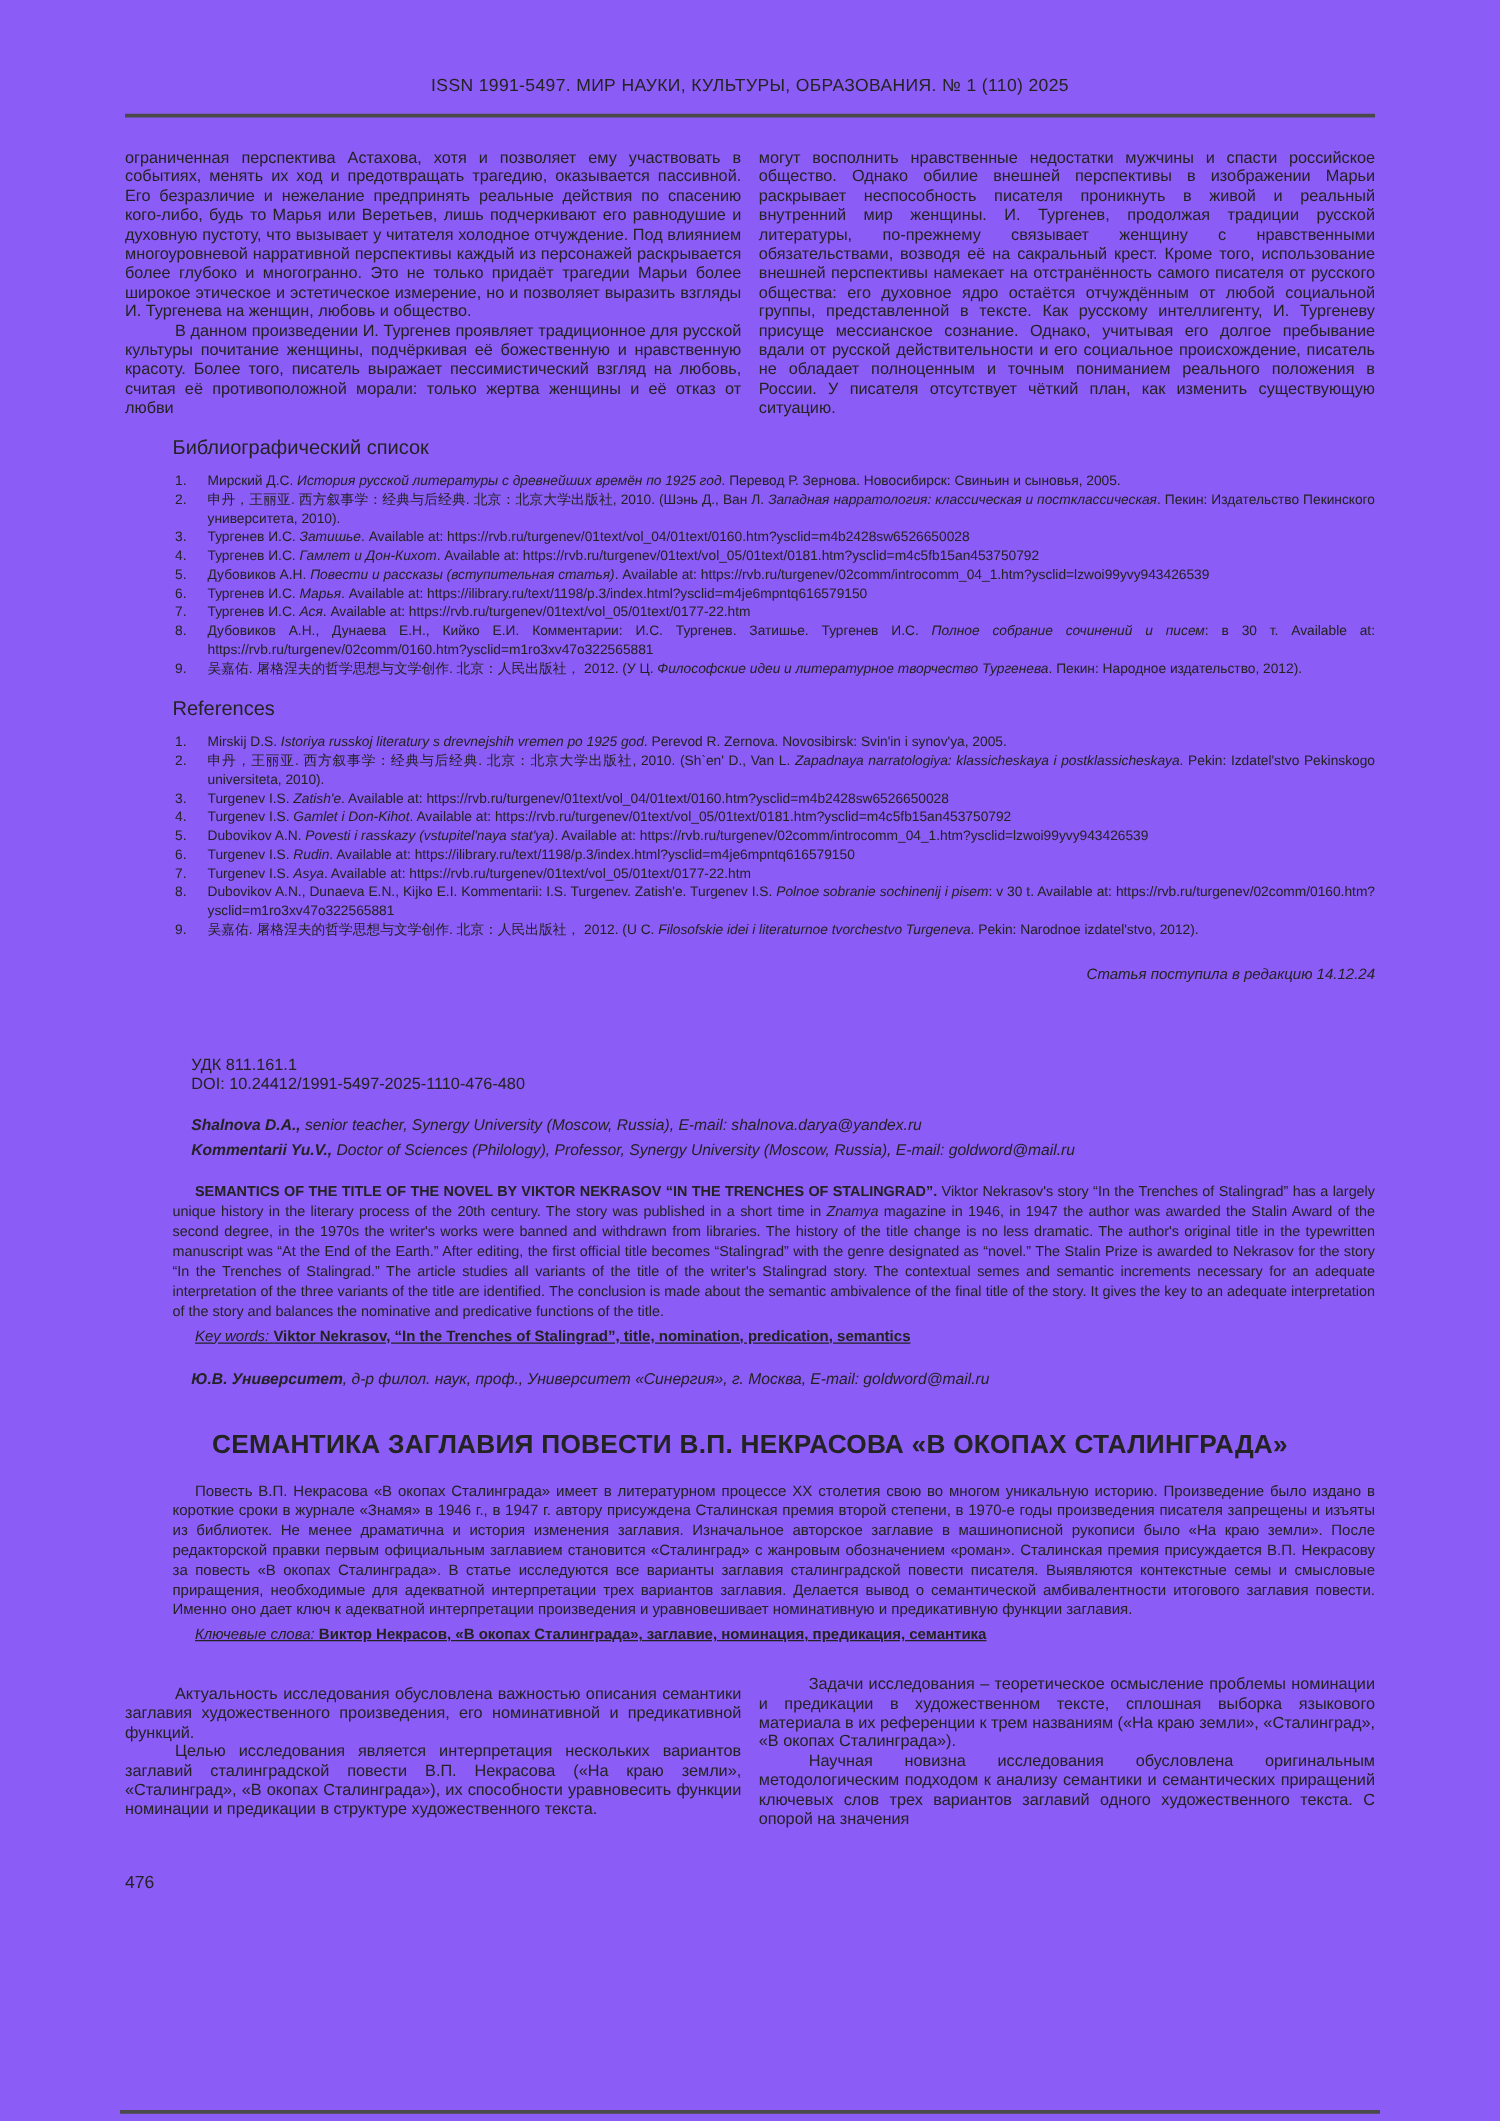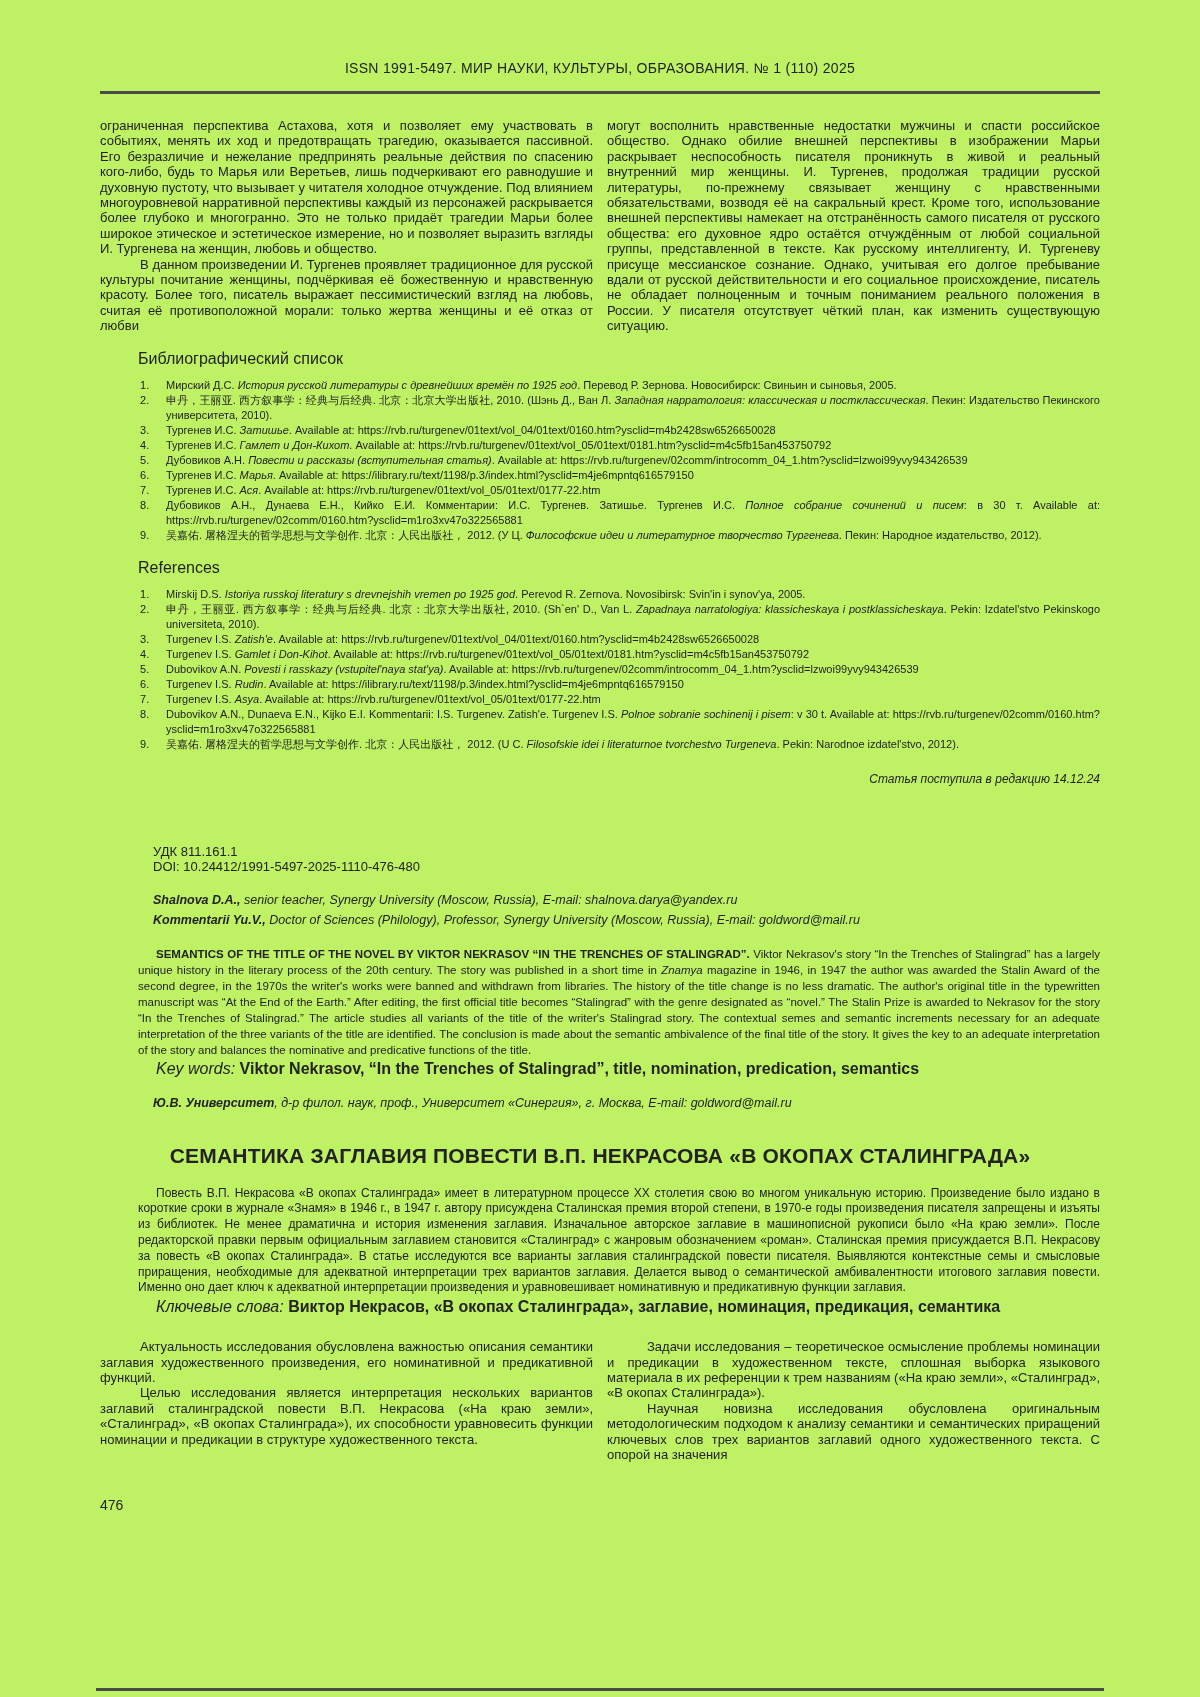--- a/index.html
+++ b/index.html
@@ -1,40 +1,40 @@
 <!DOCTYPE html>
 <html lang="ru"><head>
 <meta charset="utf-8">
 <style>
   html,body{margin:0;padding:0;background:#e8e8e8;}
   .page{
     width:1200px;height:1697px;position:relative;margin:0 auto;
-    background:#bef264;color:#232323;
+    background:#8b5cf6;color:#232323;
     font-family:"Liberation Sans","DejaVu Sans",sans-serif;
     overflow:hidden;
   }
   .content{padding:60px 100px 0 100px;}
   .journal-line{text-align:center;font-size:14px;letter-spacing:.3px;line-height:16px;}
   .head-rule{height:3px;background:#4a4a4a;margin-top:15px;}
-  .twocol{display:flex;gap:14px;margin-top:24px;}
+  .twocol{display:flex;gap:14px;margin-top:24px;align-items:center;}
   .col{flex:1;text-align:justify;font-size:13px;line-height:15.4px;}
   .col p{margin:0;}
   .col p.ind{text-indent:40px;}
   .mid{margin-left:38px;}
   .list-title{font-size:16px;margin:16px 0 10px 0;}
   ol.refs{list-style:none;counter-reset:it;margin:0;padding:0;font-size:11px;line-height:15px;}
   ol.refs li{counter-increment:it;position:relative;padding-left:28px;text-align:justify;}
   ol.refs li::before{content:counter(it) ".";position:absolute;left:2px;}
   .received{text-align:right;font-style:italic;font-size:12px;margin-top:20px;}
   .udkdoi{display:flex;justify-content:space-between;font-size:13px;margin-top:58px;padding-left:15px;flex-direction:column;}
   .authors{margin-top:16px;padding-left:15px;font-size:12.5px;font-style:italic;line-height:20px;}
   .authors .nm{font-weight:bold;}
   .abstract{margin:16px 0 0 0;font-size:11.5px;line-height:16px;text-align:justify;text-indent:18px;}
   .abstract .lead{font-weight:bold;}
-  .kw{margin:3px 0 0 0;font-size:16px;line-height:16px;text-indent:18px;}
+  .kw{margin:3px 0 0 0;font-size:12px;line-height:16px;text-indent:18px;text-decoration:underline;}
   .kw .lbl{font-style:italic;}
   .kw .val{font-weight:bold;}
   .main-title{text-align:center;font-weight:bold;font-size:21px;line-height:25px;margin:30px 0 0 0;letter-spacing:.2px;}
   .abstract-ru{margin:18px 0 0 0;font-size:12px;line-height:15.8px;text-align:justify;text-indent:18px;}
   .footer-num{font-size:14px;margin-top:34px;}
   .bottom-rule{position:absolute;left:96px;right:96px;bottom:6px;height:3px;background:#4a4a4a;}
 </style>
 </head>
 <body>
 

